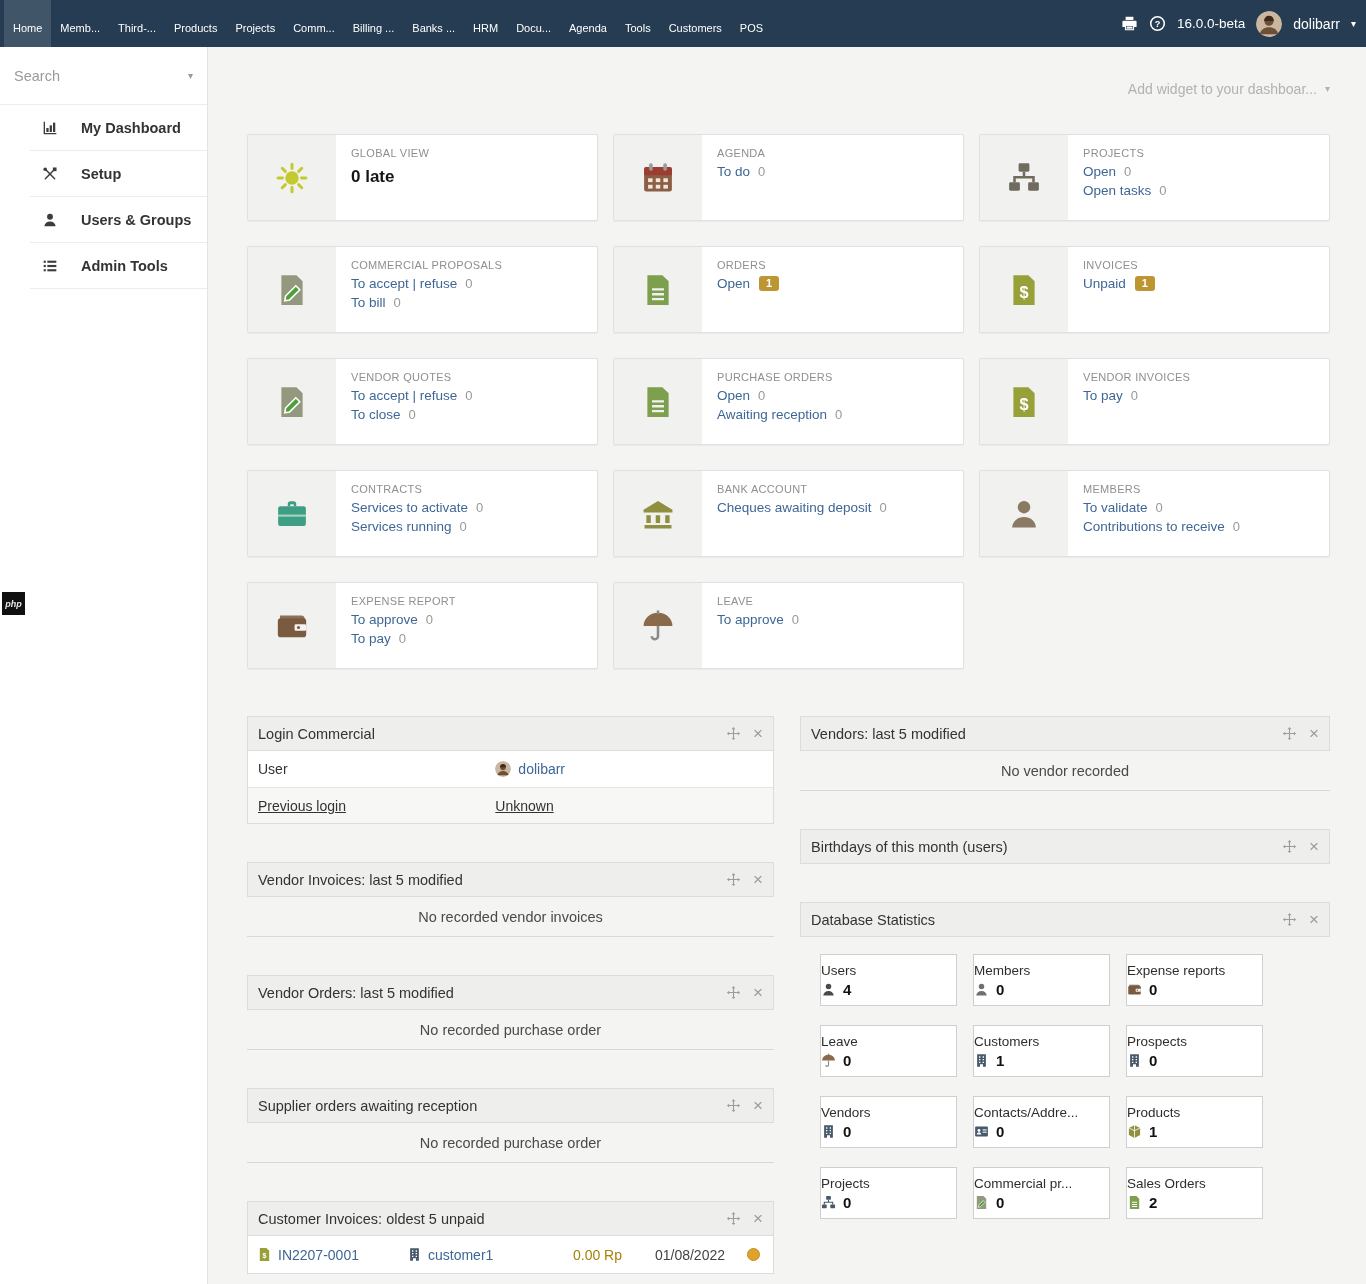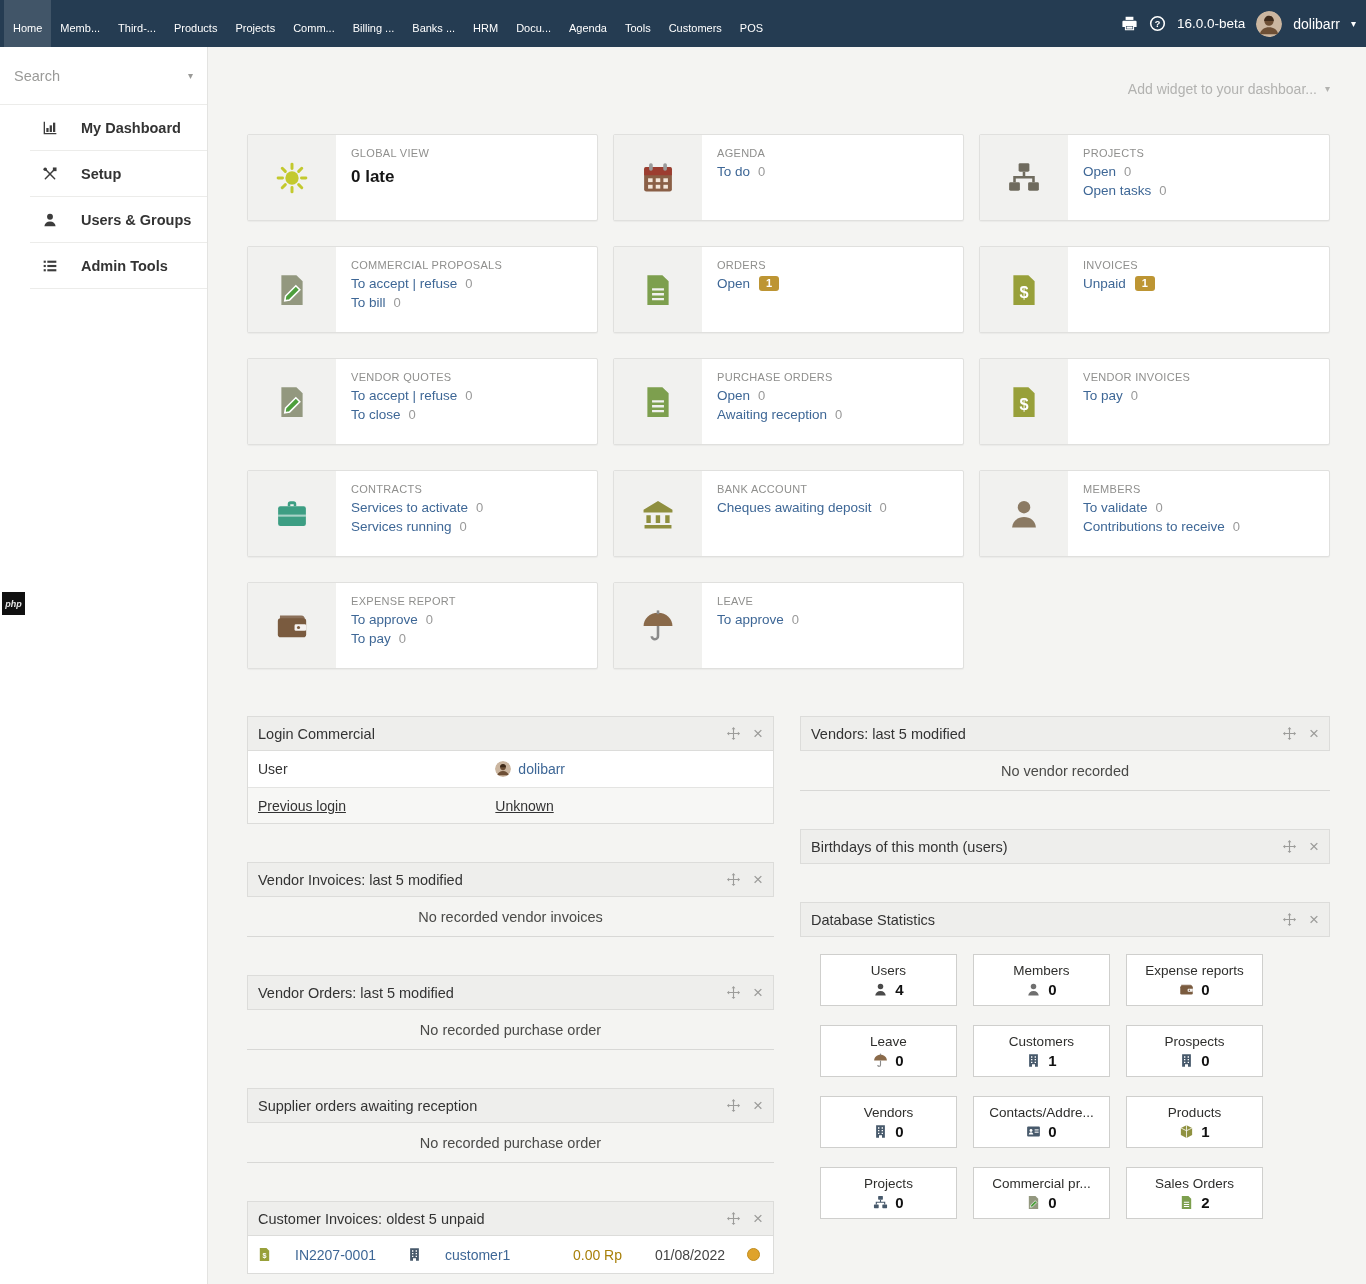--- a/index.html
+++ b/index.html
@@ -64,32 +64,32 @@
   .li-row { display:flex; align-items:center; height:36px; padding:0 10px; background:#fff; font-size:14px; color:#333; }
   .li-row + .li-row { border-top:1px solid #e4e4e2; }
   .li-row.alt { background:#f7f7f5;text-decoration:underline; }
   .li-label { width:47%; }
   .li-value { display:flex; align-items:center; gap:7px; }
   .li-value a { color:#3e6796; }
   .li-avatar { width:16px; height:16px; border-radius:50%; overflow:hidden; }
   .li-avatar svg { width:16px; height:16px; }
 
   .ci-row { display:flex; align-items:center; height:38px; padding:0 9px; background:#fff; border:1px solid #dcdcda; border-top:none; font-size:14px; }
-  .ci-ref, .ci-cust { display:flex; align-items:flex-start; gap:23px; }
+  .ci-ref, .ci-cust { display:flex; align-items:flex-start; gap:6px; }
   .ci-ref { width:150px; }
   .ci-cust { width:160px; }
   .ci-ref svg, .ci-cust svg { width:15px; height:15px; }
   .ci-ref a, .ci-cust a { color:#3e6796; }
   .ci-amt { width:55px; text-align:right; color:#a8800a; }
   .ci-date { width:103px; text-align:right; color:#444; }
   .ci-status { flex:1; display:flex; justify-content:flex-end; padding-right:4px; }
   .dot { width:13px; height:13px; border-radius:50%; background:#dfa32b; border:1px solid #c08c1f; }
 
   .stats-grid { display:grid; grid-template-columns:repeat(3,137px); column-gap:16px; row-gap:19px; padding:17px 0 4px 20px; }
-  .stat { border:1px solid #cfcfcd; background:#fff; height:52px; display:flex; flex-direction:column; align-items:center; justify-content:center; gap:3px; cursor:pointer; }
+  .stat { border:1px solid #cfcfcd; background:#fff; height:52px; display:flex; flex-direction:column; justify-content:center; gap:3px; cursor:pointer; }
   .stat-label { font-size:13.5px; color:#2e2e2c; white-space:nowrap; }
   .stat-val { display:flex; align-items:center; gap:7px; font-size:15px; font-weight:700; color:#111; }
   .stat-val svg { width:15px; height:15px; }
 
   
   .c-sun{color:#c3c92e; fill:#c3c92e;}
   .c-orgbrown{color:#6f6b5e; fill:#6f6b5e;}
   .c-docpen{color:#93987f; fill:#93987f;}
   .c-docgreen{color:#7d9f4e; fill:#7d9f4e;}
   .c-olive2{color:#98a03a; fill:#98a03a;}

